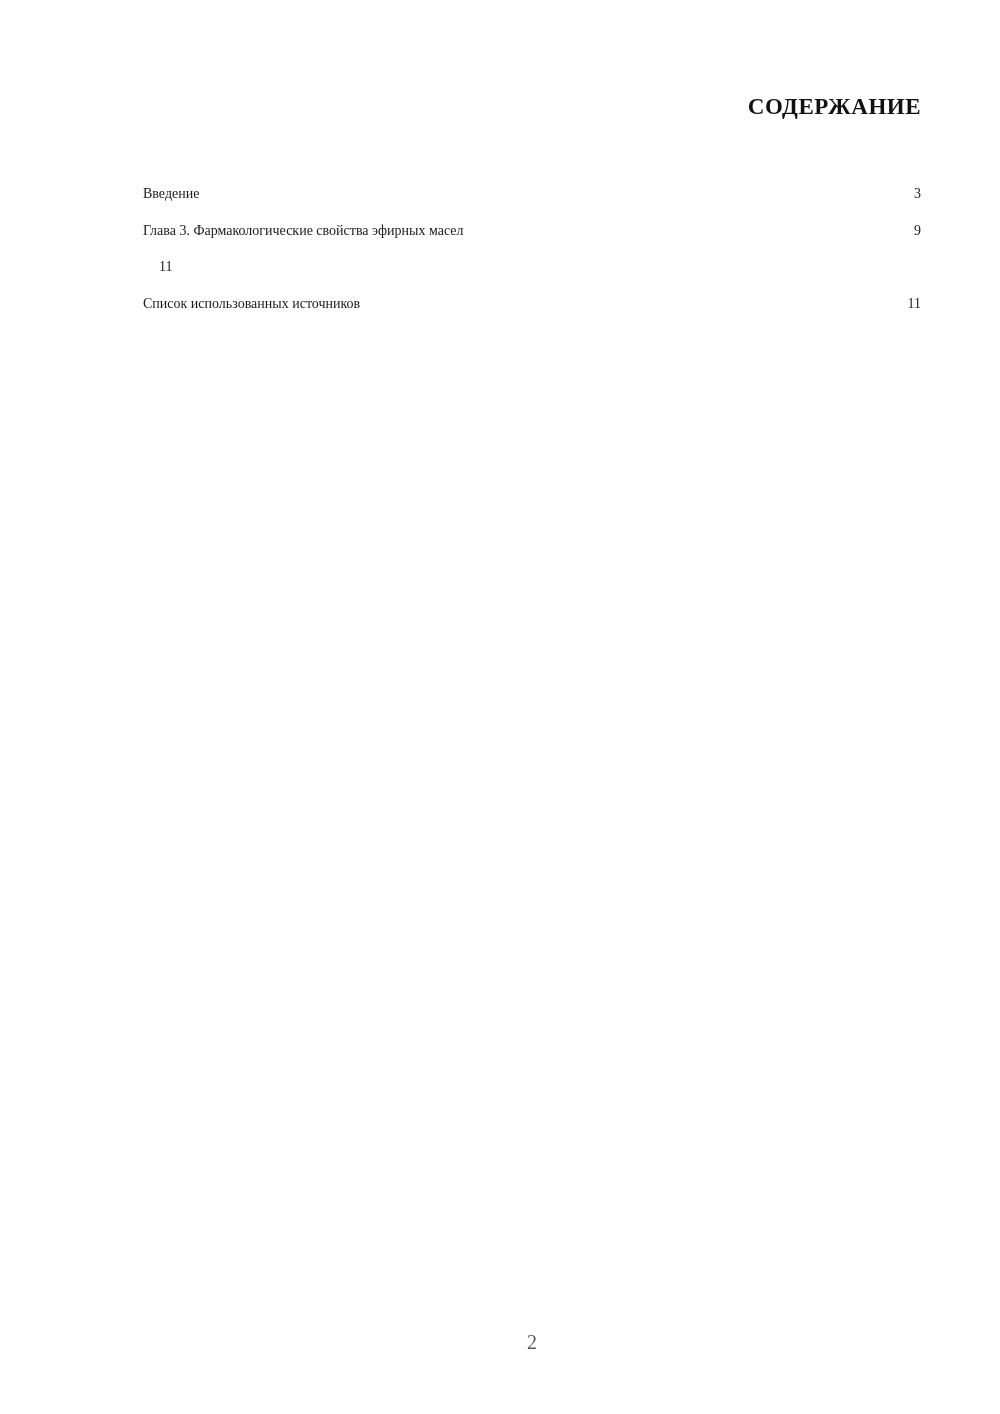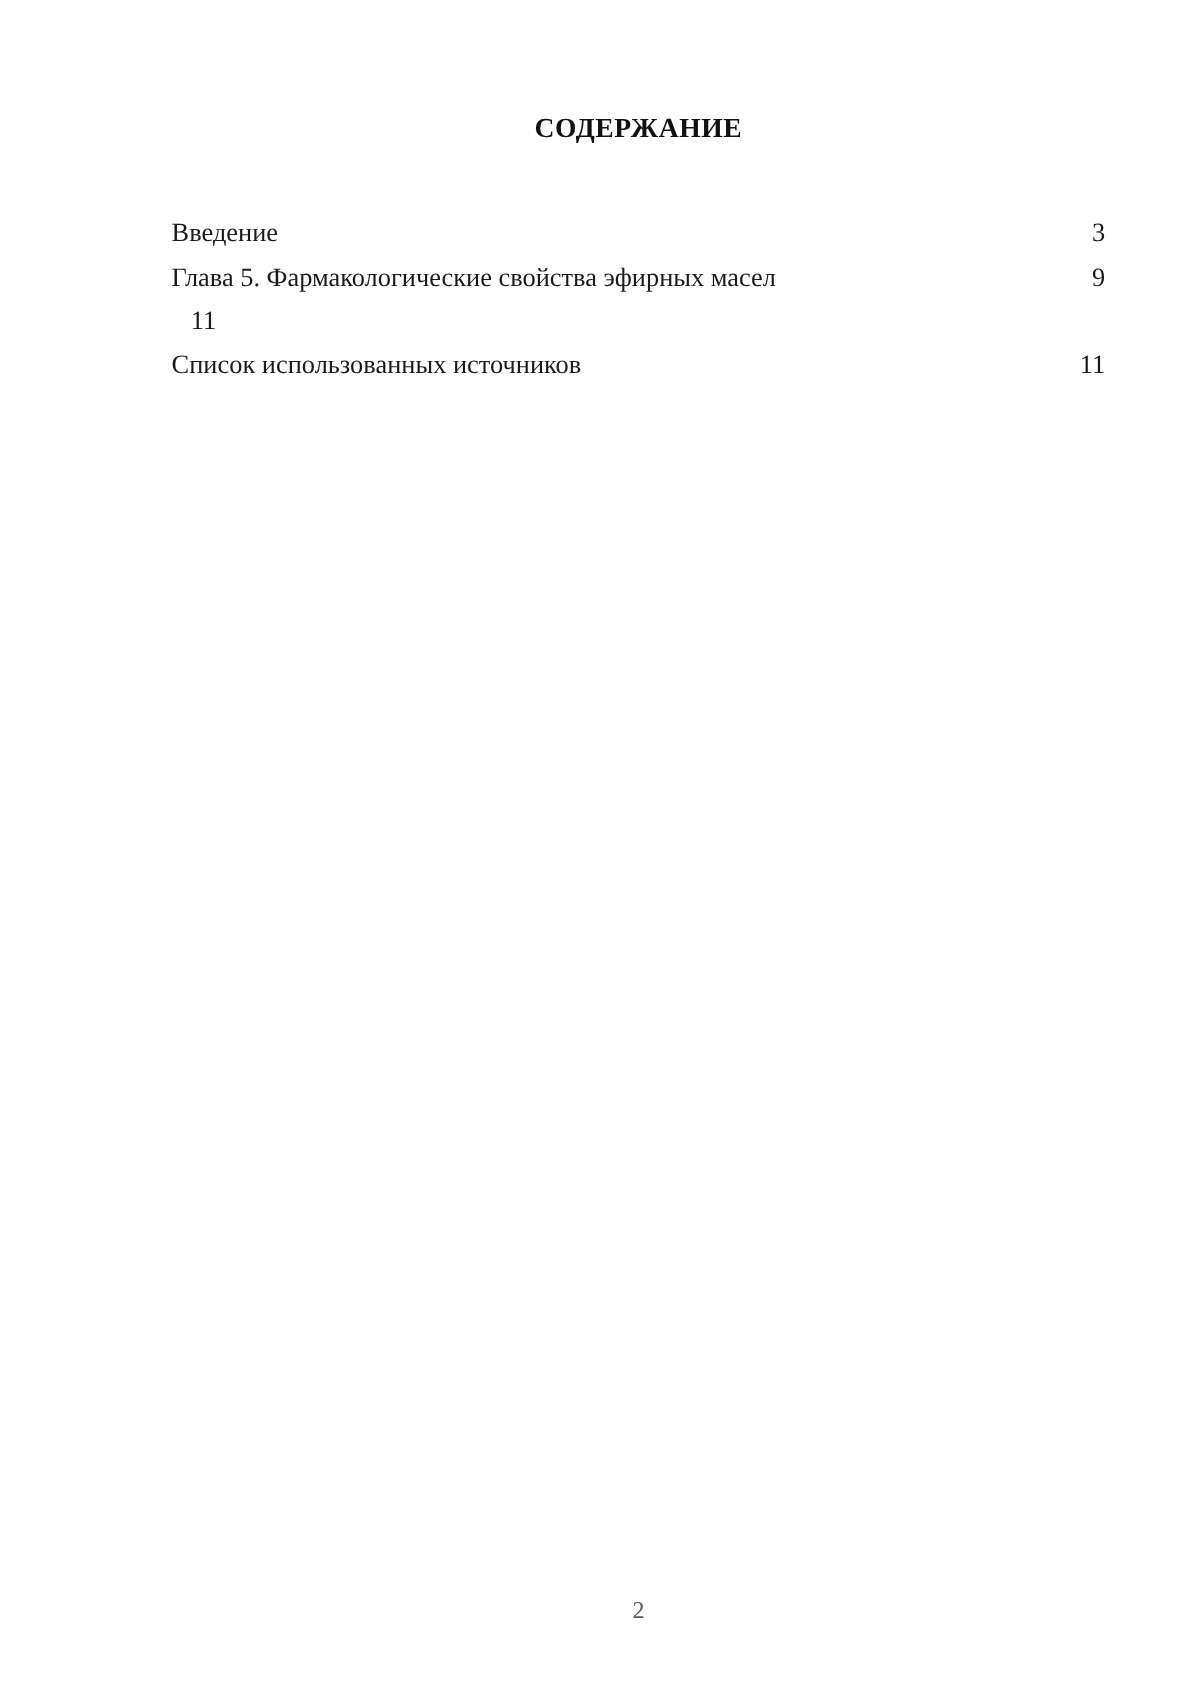--- a/index.html
+++ b/index.html
@@ -16,28 +16,28 @@
     overflow: hidden;
   }
   .content {
     position: absolute;
     left: 143px;
     top: 94px;
     width: 778px;
   }
   .doc-title {
     margin: 0 0 56px 0;
-    text-align: center;
+    text-align: right;
     font-size: 23px;
     font-weight: bold;
     letter-spacing: 0.5px;
     color: #111111;
   }
   .toc {
-    font-size: 22px;
+    font-size: 14px;
     font-family: Liberation Serif, serif;
   }
   .toc-row {
     display: flex;
     justify-content: space-between;
     align-items: flex-end;
     line-height: 36.5px;
   }
   .toc-label {
     white-space: pre-line;
@@ -66,21 +66,21 @@
   <div class="toc">
 
     <div class="toc-row">
       <span class="toc-label">Введение</span>
       <span class="toc-page">3</span>
     </div>
 
 
 
     <div class="toc-row">
-      <span class="toc-label">Глава 5. Фармакологические свойства эфирных масел</span>
+      <span class="toc-label">Глава 3. Фармакологические свойства эфирных масел</span>
       <span class="toc-page">9</span>
     </div>
 
     <div class="toc-row">
       <span class="toc-page">11</span>
     </div>
 
 
 
     <div class="toc-row">

